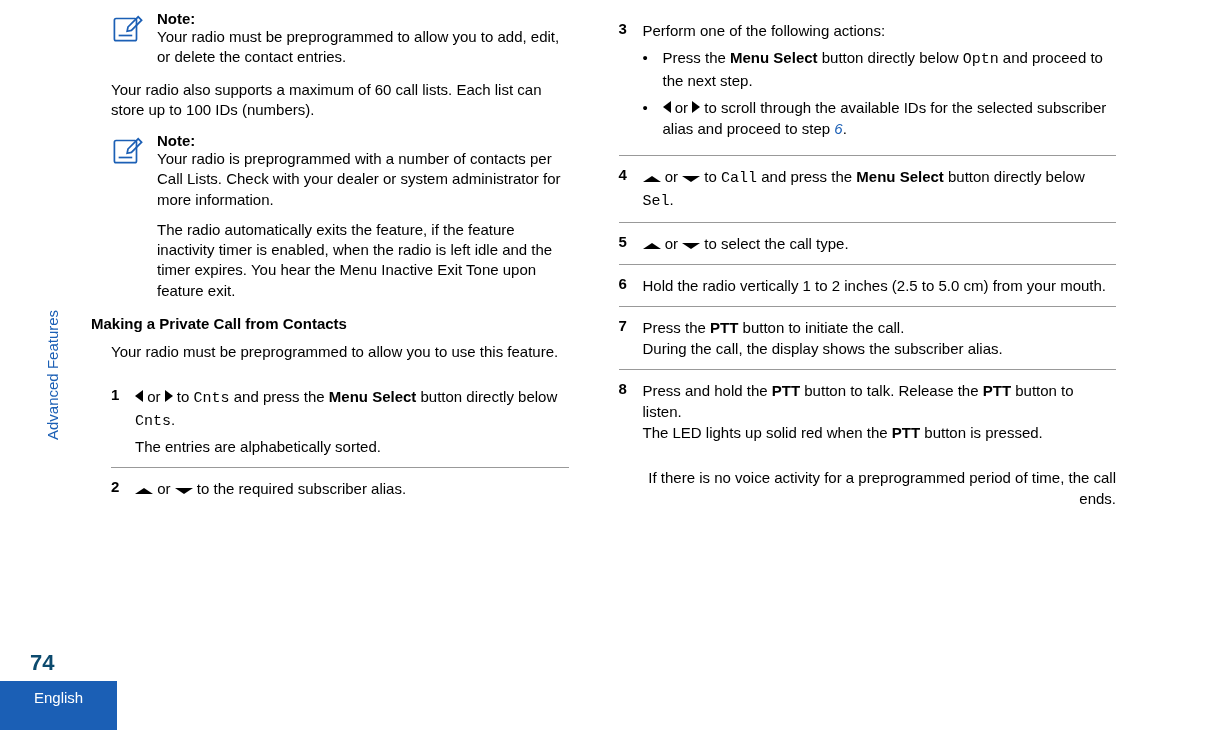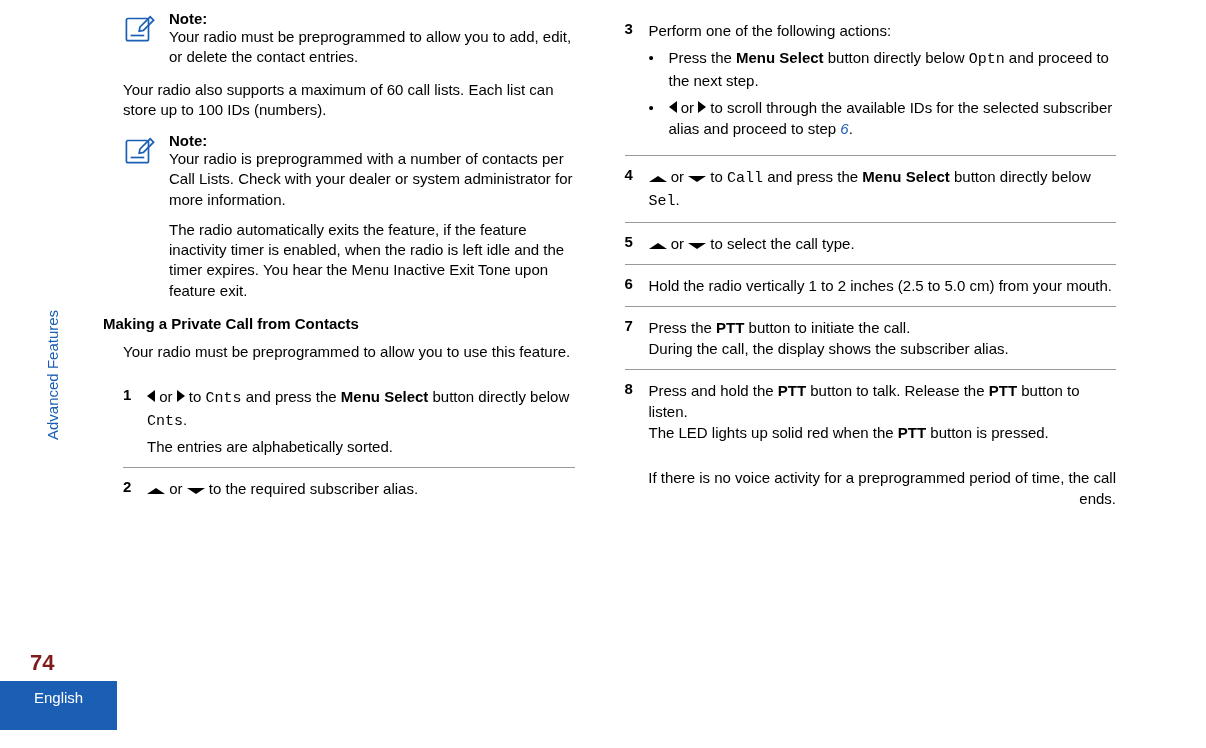--- a/index.html
+++ b/index.html
@@ -9,21 +9,20 @@
     color: #000;
     width: 1206px;
     height: 748px;
     position: relative;
     background: #fff;
   }
   .page {
     display: flex;
     padding: 10px 70px 10px 41px;
     height: 680px;
-    margin-left: 12px;
   }
   .column {
     width: 50%;
     padding: 0 20px;
   }
   .note-block {
     display: flex;
     margin-bottom: 12px;
     margin-left: 50px;
   }
@@ -132,21 +131,21 @@
     top: 440px;
     transform: rotate(-90deg);
     transform-origin: left top;
     color: #1b5fb5;
     font-size: 15px;
   }
   .page-number {
     position: absolute;
     left: 30px;
     top: 650px;
-    color: #7f1d1d;
+    color: #0c4a6e;
     font-size: 22px;
     font-weight: bold;
   }
   .language-tab {
     position: absolute;
     left: 0;
     bottom: 18px;
     background: #1b5fb5;
     color: #fff;
     padding: 8px 34px 24px 34px;

